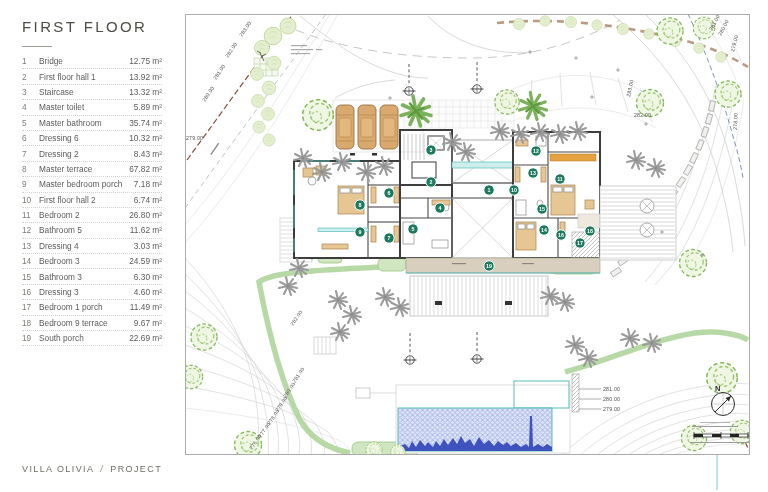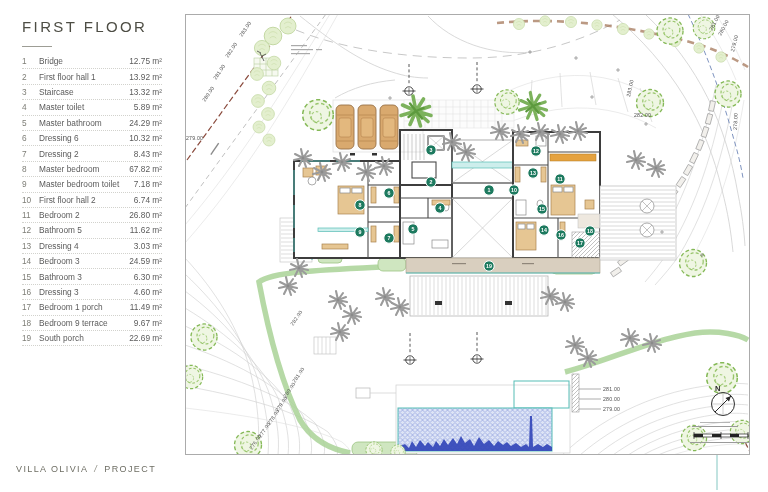--- a/index.html
+++ b/index.html
@@ -8,21 +8,21 @@
   
   .sidebar{position:absolute;left:22px;top:18px;width:150px;}
   .title{font-size:15px;letter-spacing:2.4px;color:#4d4d44;font-weight:400;margin:0;}
   .divider{width:30px;border-top:1px solid #9d9d95;margin:11px 0 7px 0;}
   .roomtable{width:140px;margin-top:2px;}
   .rrow{display:flex;align-items:center;height:14.4px;border-bottom:1px dotted #d2d2cd;
     font-size:8.3px;color:#5b5b5b;}
   .c-num{width:17px;color:#7d7d76;}
   .c-name{flex:1;}
   .c-area{text-align:right;white-space:nowrap;}
-  .footer{position:absolute;left:16px;top:464px;font-size:9px;letter-spacing:1.4px;color:#6e6e64;}
+  .footer{position:absolute;left:22px;top:464px;font-size:9px;letter-spacing:1.4px;color:#6e6e64;}
   .footer .slash{margin:0 6px;font-style:italic;color:#8b8b81;}
   
   svg.plansvg{position:absolute;left:0;top:0;}
   .cont{stroke:#cdcdcd;stroke-width:.6;fill:none;}
   .cont2{stroke:#dadada;stroke-width:.55;fill:none;}
   .road{stroke:#cfcfcf;stroke-width:.8;fill:none;}
   .wall{stroke:#3d3d3d;stroke-width:2;fill:#ffffff;}
   .wallL{stroke:#3d3d3d;stroke-width:2;fill:none;}
   .wall2{stroke:#4a4a4a;stroke-width:1.1;fill:none;}
   .furn{fill:#e6c693;stroke:#a8824f;stroke-width:.7;}
@@ -65,44 +65,44 @@
 
     <div class="rrow">
       <span class="c-num">4</span>
       <span class="c-name">Master toilet</span>
       <span class="c-area">5.89 m²</span>
     </div>
 
     <div class="rrow">
       <span class="c-num">5</span>
       <span class="c-name">Master bathroom</span>
-      <span class="c-area">24.29 m²</span>
+      <span class="c-area">35.74 m²</span>
     </div>
 
     <div class="rrow">
       <span class="c-num">6</span>
       <span class="c-name">Dressing 6</span>
       <span class="c-area">10.32 m²</span>
     </div>
 
     <div class="rrow">
       <span class="c-num">7</span>
       <span class="c-name">Dressing 2</span>
       <span class="c-area">8.43 m²</span>
     </div>
 
     <div class="rrow">
       <span class="c-num">8</span>
-      <span class="c-name">Master bedroom</span>
+      <span class="c-name">Master terrace</span>
       <span class="c-area">67.82 m²</span>
     </div>
 
     <div class="rrow">
       <span class="c-num">9</span>
-      <span class="c-name">Master bedroom toilet</span>
+      <span class="c-name">Master bedroom porch</span>
       <span class="c-area">7.18 m²</span>
     </div>
 
     <div class="rrow">
       <span class="c-num">10</span>
       <span class="c-name">First floor hall 2</span>
       <span class="c-area">6.74 m²</span>
     </div>
 
     <div class="rrow">

